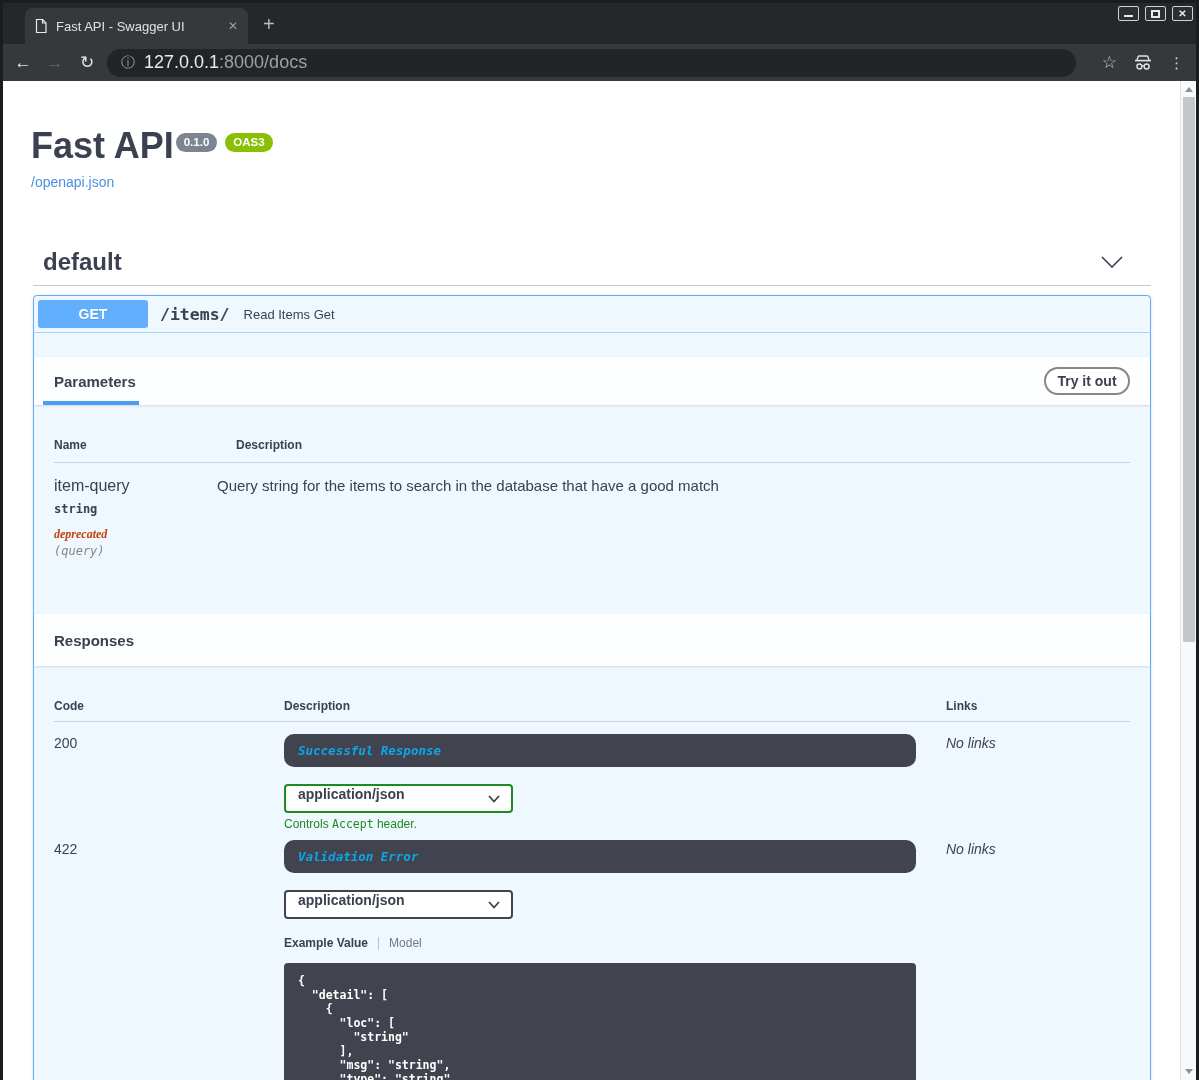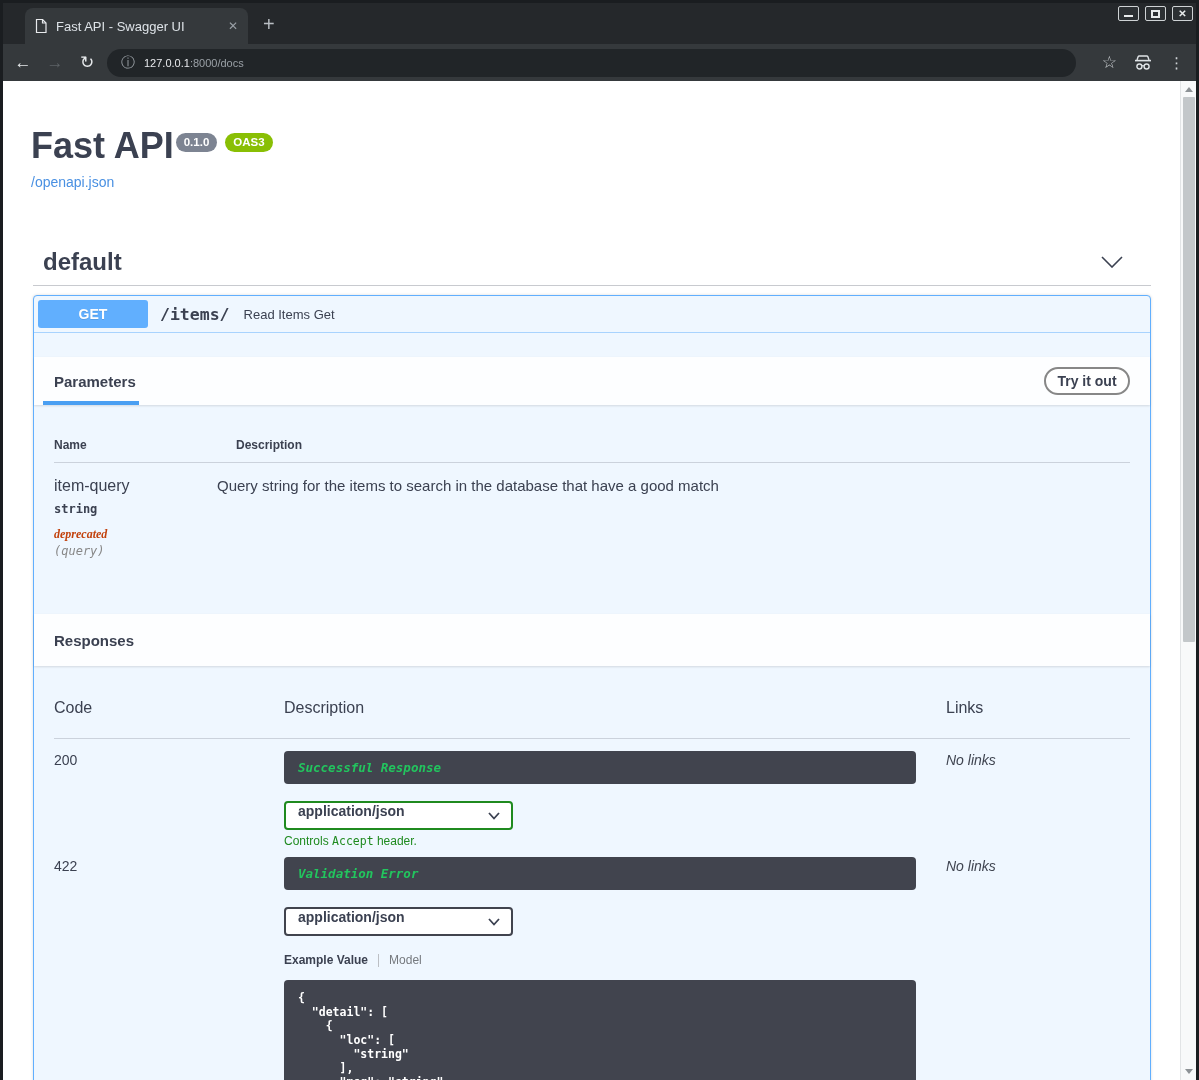--- a/index.html
+++ b/index.html
@@ -21,21 +21,21 @@
   .wbtn.close { font-size: 10px; font-weight: 700; }
 
   .toolbar { position: absolute; left: 3px; right: 3px; top: 44px; height: 37px; background: #35393c;
              display: flex; align-items: center; padding: 0 12px 0 10px; }
   .nav-ic { font-size: 17px; color: #e6e9eb; width: 20px; text-align: center; flex: 0 0 auto; }
   .nav-ic + .nav-ic { margin-left: 12px; }
   .nav-ic.disabled { color: #5d6266; }
   .urlbar { flex: 1; height: 28px; background: #212528; border-radius: 14px; margin: 0 10px 0 10px;
             display: flex; align-items: center; padding: 0 14px; gap: 9px; }
   .info-ic { font-size: 14px; color: #9aa0a6; }
-  .url-text { font-size: 11px; }
+  .url-text { font-size: 18px; }
   .url-host { color: #e8eaed; }
   .url-rest { color: #9aa0a6; }
   .act-ic { flex: 0 0 auto; margin-left: 16px; color: #c6cacd; font-size: 17px; display: flex; align-items: center; }
   .menu-ic { letter-spacing: 0; font-size: 15px; color: #cfd3d6; }
 
   
   .page { position: absolute; left: 3px; top: 81px; width: 1177px; bottom: 0; background: #ffffff;
           overflow: hidden; color: #3b4151; }
 
   
@@ -85,31 +85,31 @@
   .p-row { display: flex; padding-top: 14px; }
   .param-name { font-size: 16px; color: #3b4151; }
   .param-type { font-family: "DejaVu Sans Mono", monospace; font-weight: 700; font-size: 12px; margin-top: 7px; }
   .param-depr { font-family: Liberation Serif, serif; font-weight: 700; font-style: italic; font-size: 12px; color: #c2410c; margin-top: 11px; }
   .param-in { font-family: "DejaVu Sans Mono", monospace; font-style: italic; font-size: 12px; color: #888; margin-top: 2px; }
   .param-desc { font-size: 15px; color: #3b4151; flex: 1; }
 
   .resp-band { height: 52px; background: rgba(255,255,255,.85); box-shadow: 0 1px 2px rgba(0,0,0,.12);
                display: flex; align-items: center; padding: 0 20px; font-size: 15px; font-weight: 700; }
   .resp-body { padding: 33px 20px 0; }
-  .r-head { display: flex; font-size: 16px; font-weight: 400; padding-bottom: 21px; border-bottom: 1px solid rgba(59,65,81,.2); }
+  .r-head { display: flex; font-size: 12px; font-weight: 700; padding-bottom: 8px; border-bottom: 1px solid rgba(59,65,81,.2); }
   .col-code { width: 230px; }
   .col-rdesc { width: 662px; }
   .col-links { flex: 1; }
   .r-row { display: flex; padding-top: 12px; }
   .code-cell { width: 230px; font-size: 14px; padding-top: 1px; }
   .desc-cell { width: 662px; }
   .links-cell { flex: 1; font-style: italic; font-size: 14px; color: #3f4450; padding-top: 1px; }
   .r-row.second { padding-top: 9px; }
 
-  .dark-box { width: 632px; background: #41444e; border-radius: 4px; padding: 9px 14px; color: #22c55e;
+  .dark-box { width: 632px; background: #41444e; border-radius: 10px; padding: 9px 14px; color: #0ea5e9;
               font-family: "DejaVu Sans Mono", monospace; font-style: italic; font-weight: 700; font-size: 12.5px; }
   .media-select { margin-top: 17px; width: 229px; height: 29px; border-radius: 4px; background: #fff;
                   display: flex; padding: 0 34px 0 12px; font-weight: 700; font-size: 14px;
                   color: #3b4151; position: relative; }
   .media-select.green { border: 2px solid #1f8a1f; }
   .media-select.dark { border: 2px solid #41444e; }
   .sel-chevron { position: absolute; right: 11px; top: 9px; display: flex; }
   .accept-note { margin-top: 4px; font-size: 12px; color: #1f8a1f; }
   .accept-note code { font-family: "DejaVu Sans Mono", monospace; font-size: 11.5px; }
 

